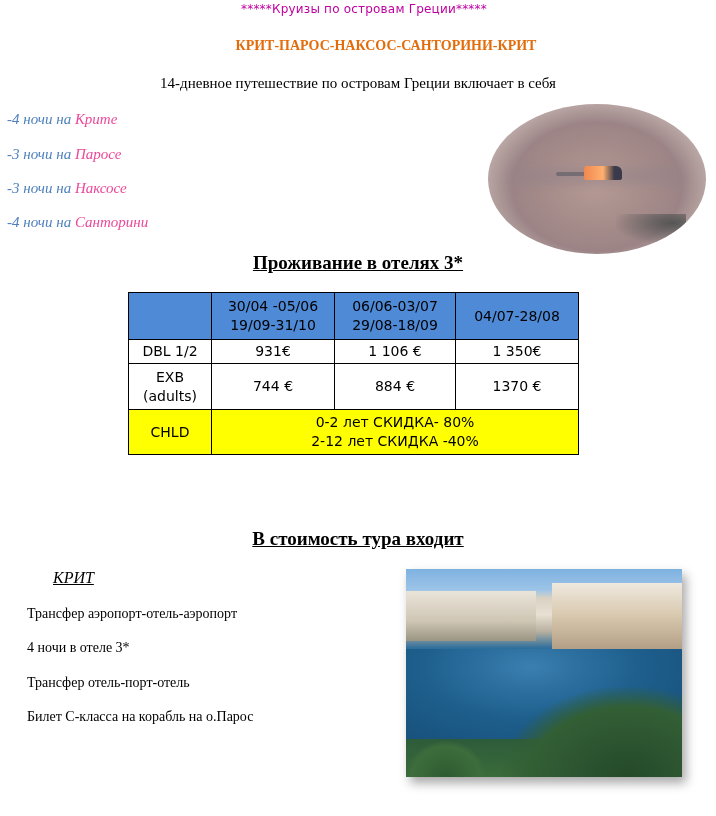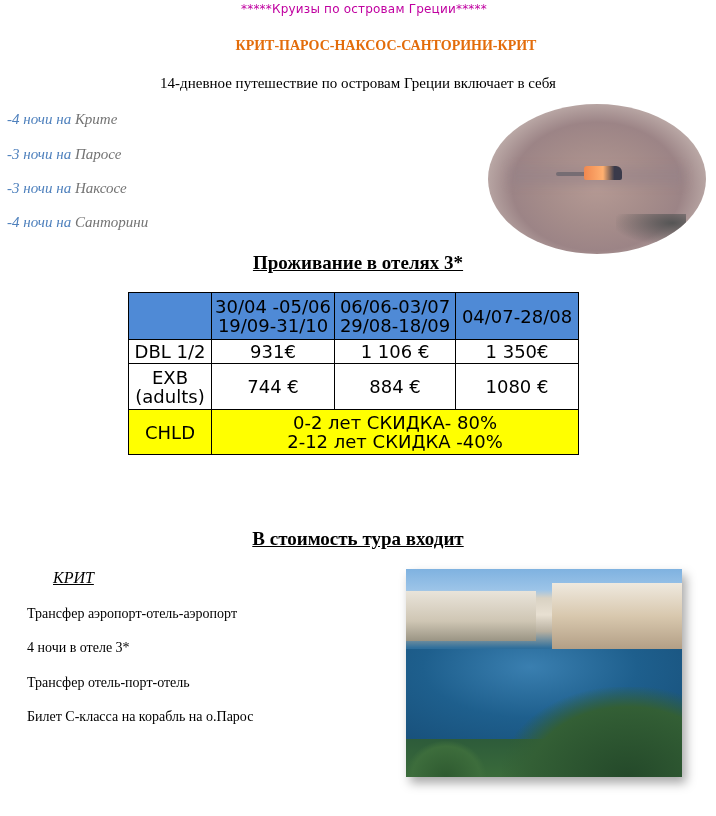--- a/index.html
+++ b/index.html
@@ -2,29 +2,29 @@
 <html><head>
   <meta charset="utf-8">
   <style>
     html, body { margin: 0; padding: 0; background: #ffffff; }
     body { width: 716px; height: 816px; position: relative; overflow: hidden; font-family: "Liberation Serif", serif; color: #000; }
     .abs { position: absolute; }
     .top-banner { left: 0; width: 716px; top: 2px; text-align: center; font-family: "DejaVu Sans", sans-serif; font-size: 12px; color: #c000a0; letter-spacing: 0.2px; margin-left: 6px; }
     .route-title { left: 0; width: 716px; top: 38px; text-align: center; font-family: "Liberation Serif", serif; font-weight: bold; font-size: 14px; color: #e36c0a; padding-left: 28px; }
     .intro { left: 0; width: 716px; top: 75px; text-align: center; font-size: 15px; color: #000; }
     .night { left: 7px; font-family: "Liberation Serif", serif; font-style: italic; font-size: 15px; color: #4f81bd; }
-    .night .isl { color: #737373; }
+    .night .isl { color: #ec4899; }
     .ferry-photo { left: 488px; top: 104px; width: 218px; height: 150px; border-radius: 50%;
       background: radial-gradient(ellipse at 50% 55%, #b59a94 0%, #a58c8a 35%, #9c8486 55%, #c4b4b0 78%, rgba(255,255,255,0) 100%); overflow: hidden; }
     .ferry-photo .horizon { position: absolute; left: 10%; right: 10%; top: 42%; height: 18px; background: rgba(150,130,135,0.5); filter: blur(4px); }
     .ferry-photo .boat { position: absolute; left: 96px; top: 62px; width: 38px; height: 14px; background: linear-gradient(90deg, #f08850, #ffb070 50%, #3a3a4a 80%); border-radius: 3px 6px 2px 2px; }
     .ferry-photo .wake { position: absolute; left: 68px; top: 68px; width: 30px; height: 4px; background: rgba(90,90,100,0.6); border-radius: 2px; }
     .ferry-photo .rocks { position: absolute; right: 20px; bottom: 10px; width: 70px; height: 30px; background: radial-gradient(ellipse at 80% 30%, #555 0%, rgba(80,80,80,0.2) 60%, rgba(0,0,0,0) 75%); }
     .section-title { left: 0; width: 716px; text-align: center; font-weight: bold; font-size: 19px; text-decoration: underline; }
-    .price-table { left: 128px; top: 292px; border-collapse: collapse; font-family: "DejaVu Sans", sans-serif; font-size: 18px; }
+    .price-table { left: 128px; top: 292px; border-collapse: collapse; font-family: "DejaVu Sans", sans-serif; font-size: 14px; }
     .price-table td { border: 1px solid #000; text-align: center; vertical-align: middle; padding: 0; line-height: 19px; }
     .price-table .hdr td { background: #4f8ad6; height: 46px; }
     .price-table .c0 { width: 82px; }
     .price-table .c1 { width: 122px; }
     .price-table .c2 { width: 120px; }
     .price-table .c3 { width: 122px; }
     .price-table .r-dbl td { height: 23px; }
     .price-table .r-exb td { height: 45px; }
     .price-table .r-chld td { background: #ffff00; height: 44px; }
     .krit-sub { left: 53px; top: 569px; font-style: italic; font-size: 16px; text-decoration: underline; }
@@ -88,21 +88,21 @@
     <td>1 106 €</td>
     <td>1 350€</td>
   </tr>
   <tr class="r-exb">
     <td>
       <div>EXB</div>
       <div>(adults)</div>
     </td>
     <td>744 €</td>
     <td>884 €</td>
-    <td>1080 €</td>
+    <td>1370 €</td>
   </tr>
   <tr class="r-chld">
     <td>CHLD</td>
     <td colspan="3">
       <div>0-2 лет СКИДКА- 80%</div>
       <div>2-12 лет СКИДКА -40%</div>
     </td>
   </tr>
 </tbody>
   </table>

